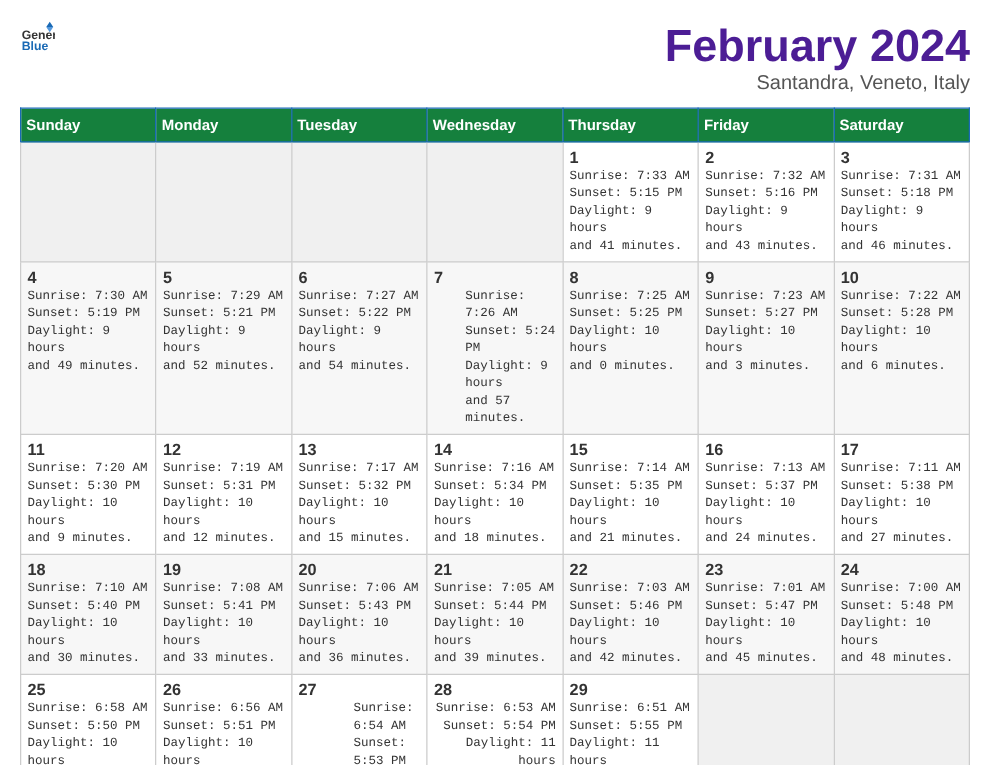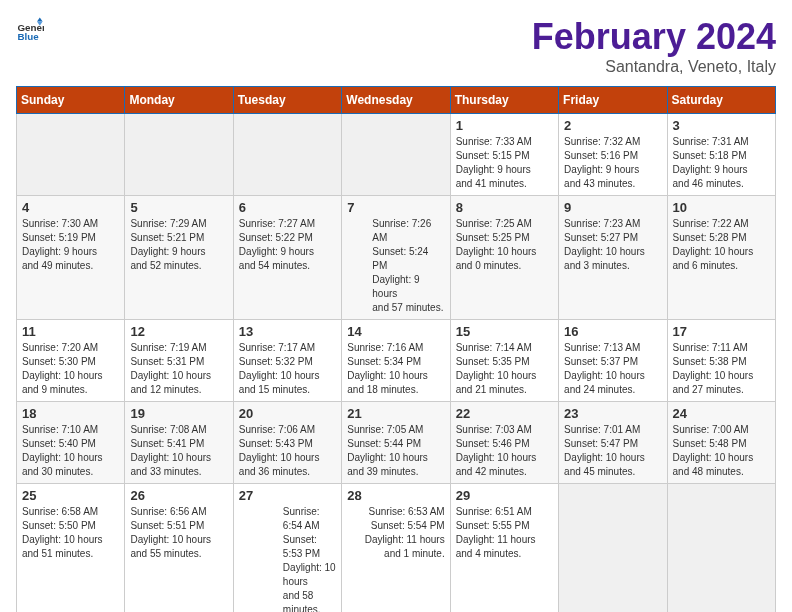--- a/index.html
+++ b/index.html
@@ -36,21 +36,21 @@
     .subtitle {
       font-size: 16px;
       color: #555;
     }
     table {
       width: 100%;
       border-collapse: collapse;
       table-layout: fixed;
     }
     thead tr th {
-      background-color: #c2410c;
+      background-color: #15803d;
       color: #fff;
       font-size: 12px;
       font-weight: bold;
       padding: 6px 4px;
       text-align: left;
       border: 1px solid #1a6ab5;
     }
     tbody tr td {
       border: 1px solid #ccc;
       vertical-align: top;
@@ -67,20 +67,21 @@
       font-size: 13px;
       font-weight: bold;
       color: #333;
       display: block;
       margin-bottom: 2px;
     }
     .day-info {
       font-size: 10px;
       color: #333;
       line-height: 1.4;
+      font-family: Liberation Mono, monospace;
     }
     .empty-cell {
       background: #f0f0f0 !important;
     }
   </style>
 </head>
 <body>
 
 <div class="header-area">
   <div class="logo">

